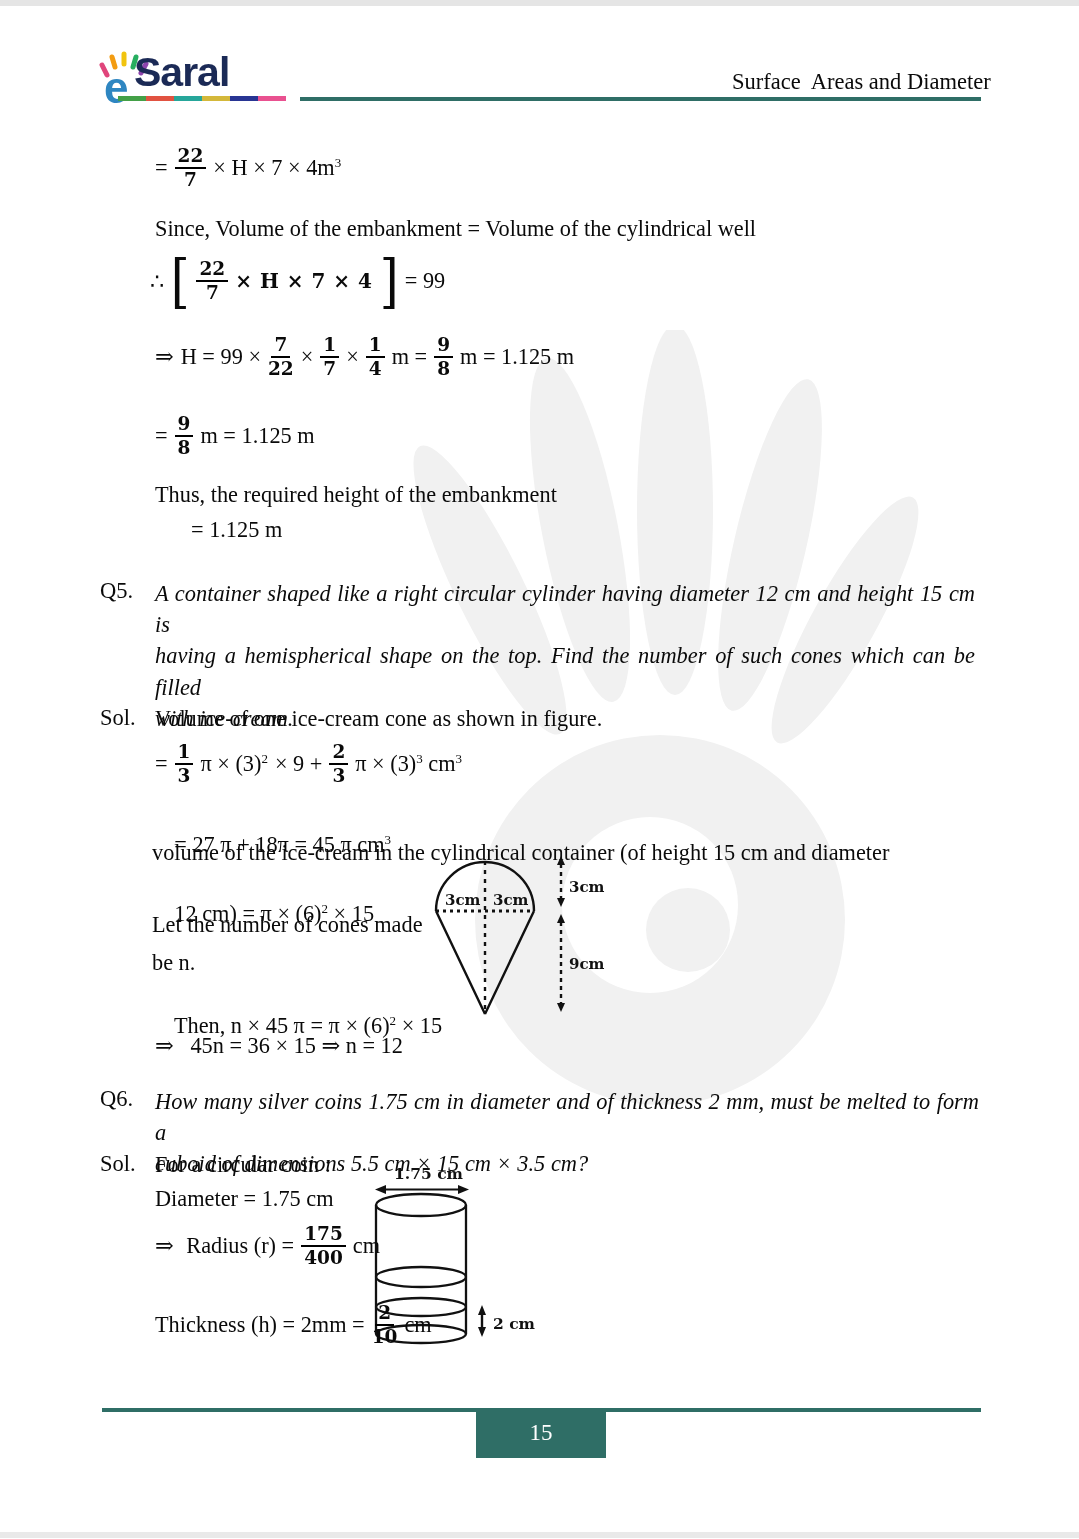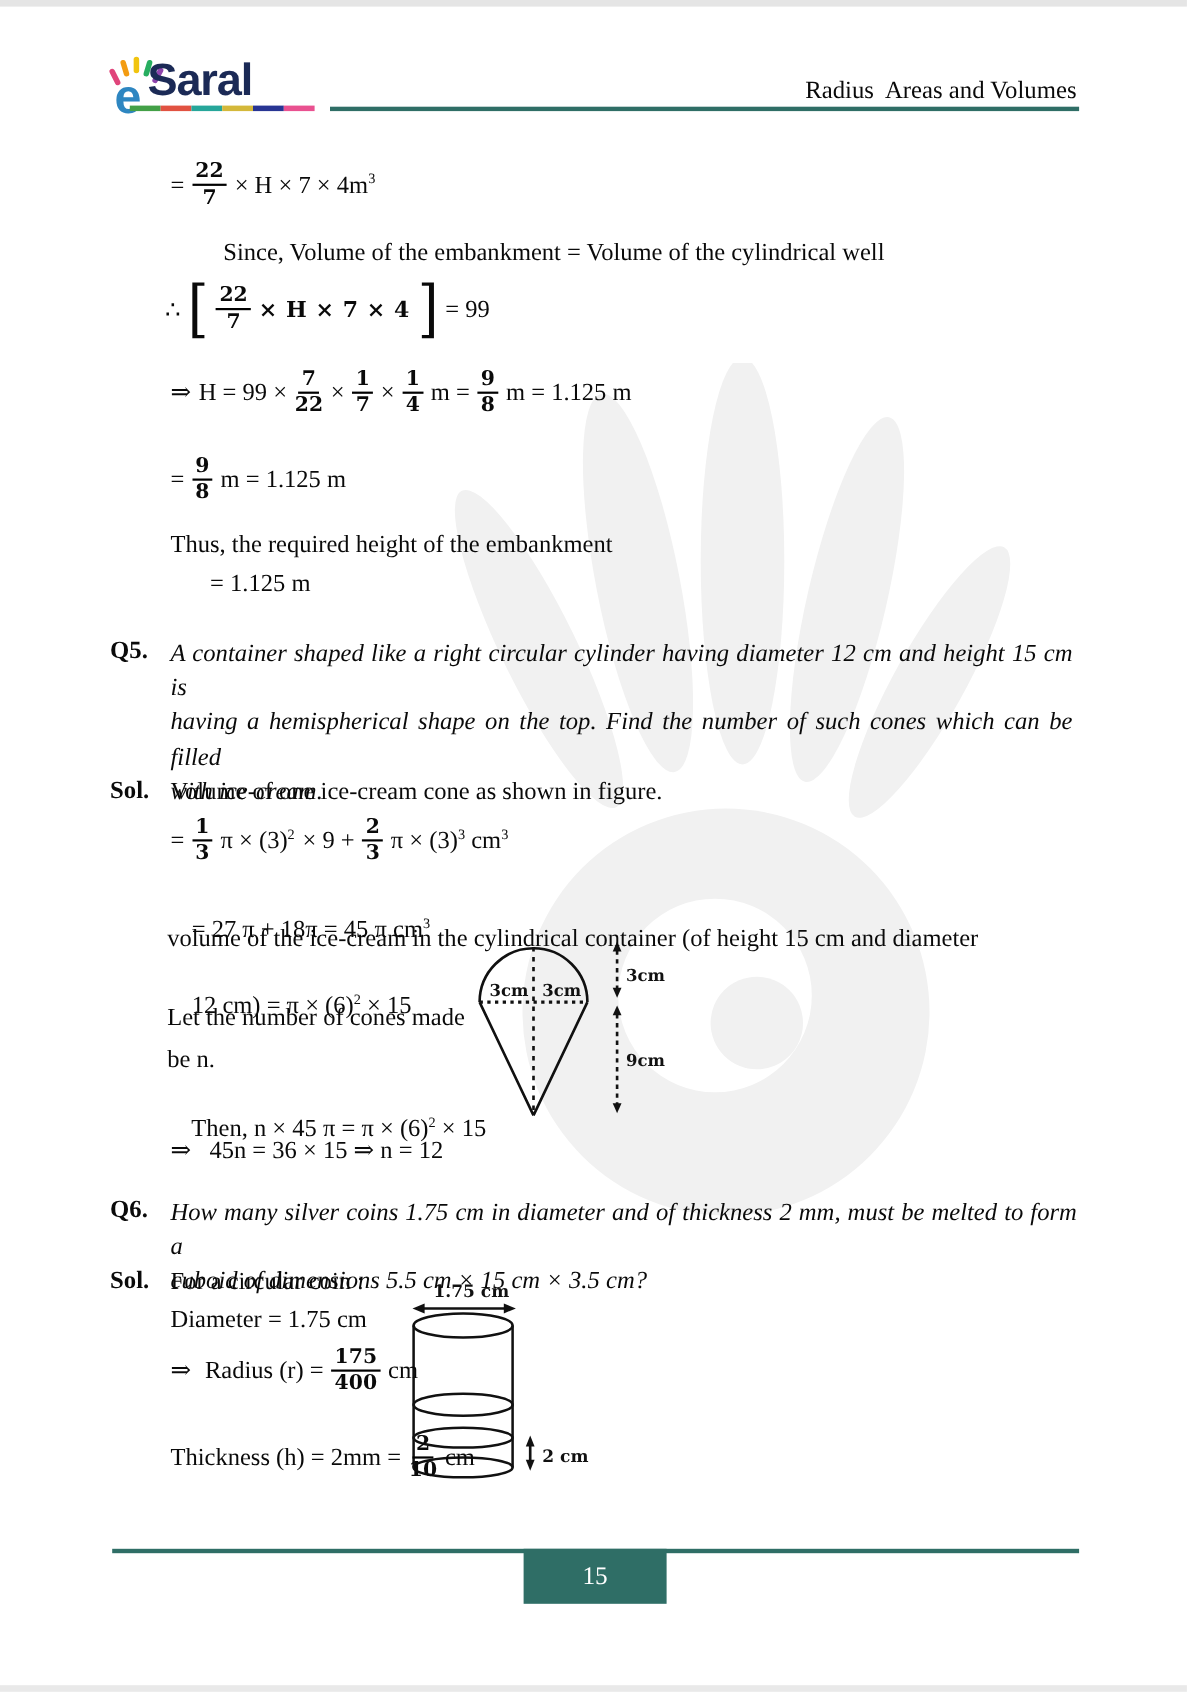--- a/index.html
+++ b/index.html
@@ -31,21 +31,21 @@
   .mrow{position:absolute;display:flex;align-items:center;gap:7px;font-size:22.3px;white-space:pre;z-index:2;}
   .frac{display:inline-flex;flex-direction:column;align-items:center;
     font-family:"DejaVu Serif","Liberation Serif",serif;font-weight:bold;font-size:18.5px;line-height:1.08;}
   .frac .num{padding:0 3px 1px;border-bottom:2.2px solid #000;}
   .frac .den{padding-top:1px;}
   sup{font-size:13px;line-height:1;}
   .tg{display:inline;}
   .big-bracket{font-size:57px;font-weight:400;line-height:.85;font-family:"DejaVu Serif",serif;
     transform:scaleX(.85);margin:0 -2px;}
   .boldmath{font-weight:bold;font-family:"DejaVu Serif",serif;font-size:20px;letter-spacing:.5px;}
-  .q-label{position:absolute;font-weight:bold;font-size:22.5px;z-index:2;}
+  .q-label{position:absolute;font-weight:normal;font-size:22.5px;z-index:2;}
   .q-text{position:absolute;font-size:22.4px;z-index:2;}
   .q-line{line-height:31.2px;text-align:justify;text-align-last:justify;font-style:italic;}
   .q-line.last{text-align:last;text-align-last:left;}
 
   
   .fig{position:absolute;z-index:1;}
   .fig text{font-family:"DejaVu Serif",serif;font-weight:bold;fill:#111;}
 
   
   .footer-rule{position:absolute;left:102px;top:1408px;width:879px;height:4px;background:#2f6e66;z-index:2;}
@@ -84,33 +84,33 @@
     <span class="brand">Saral</span>
     <div class="logo-underline">
       <i class="u1"></i>
         <i class="u2"></i>
         <i class="u3"></i>
         <i class="u4"></i>
         <i class="u5"></i>
         <i class="u6"></i>
     </div>
   </div>
-  <div class="hdr-title">Radius  Areas and Volumes</div>
+  <div class="hdr-title">Surface  Areas and Diameter</div>
   <div class="hdr-rule"></div>
 
   <div class="mrow" style="left:155px;top:146px;">
     <span>=</span>
     <span class="frac">
       <span class="num">22</span>
       <span class="den">7</span>
     </span>
     <span class="tg"><span>× H × 7 × 4m</span><sup>3</sup></span>
   </div>
 
-  <div class="t" style="left:155px;top:215px;margin-left:48px;">Since, Volume of the embankment = Volume of the cylindrical well</div>
+  <div class="t" style="left:155px;top:215px;">Since, Volume of the embankment = Volume of the cylindrical well</div>
 
   <div class="mrow" style="left:150px;top:257px;">
     <span>∴</span>
     <span class="big-bracket">[</span>
     <span class="frac">
       <span class="num">22</span>
       <span class="den">7</span>
     </span>
     <span class="boldmath">× H × 7 × 4</span>
     <span class="big-bracket">]</span>

